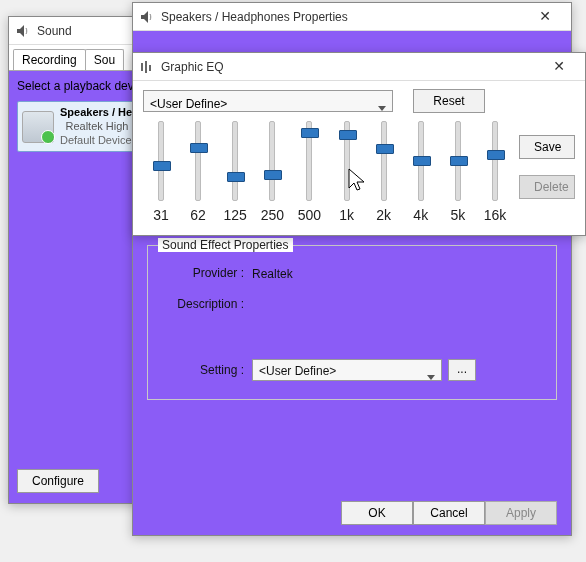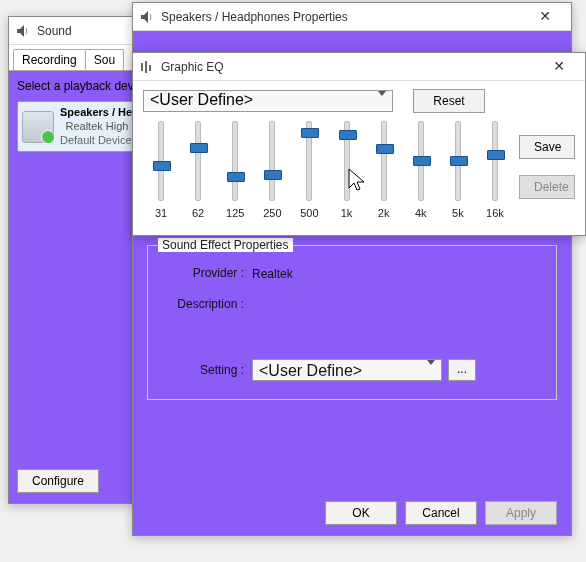--- a/index.html
+++ b/index.html
@@ -112,38 +112,38 @@
     color: #222;
   }
   .form-row { display: flex; margin-top: 6px; }
   .form-lbl { width: 90px; text-align: right; padding-right: 8px; color: #111; }
   .form-val { flex: 1; color: #111; line-height: 1.4; }
   .select {
     border: 1px solid #999;
     background: #f7f7f7;
     height: 22px;
     display: inline-flex;
-    align-items: flex-start;
+    align-items: flex-end;
     padding: 0 6px;
-    font-size: 16px;
+    font-size: 12px;
     position: relative;
   }
   .select .caret {
     margin-left: 8px;
     width: 0; height: 0;
     border-left: 4px solid transparent;
     border-right: 4px solid transparent;
     border-top: 5px solid #555;
   }
   .dotbtn {
     width: 28px; height: 22px; display:inline-flex; align-items:center; justify-content:center;
     border:1px solid #999; background:#f2f2f2; margin-left:6px;
   }
   .dlg-buttons {
-    display: flex; gap: 8px; justify-content: flex-end;
+    display: flex; justify-content: flex-end;
     position: absolute; right: 14px; bottom: 10px;
   }
   
   #win-eq { left: 132px; top: 52px; width: 454px; height: 184px; background:#fff;}
   .eq-body { display: flex; padding: 8px 10px 4px 10px; height: calc(100% - 28px); }
   .eq-left { flex: 1; display:flex; flex-direction:column; }
   .eq-top { display:flex; align-items:center; gap: 20px; }
   .eq-top .select { width: 250px; justify-content: space-between; }
   .sliders {
     display: flex;
@@ -164,21 +164,21 @@
     border-radius: 2px;
   }
   .thumb {
     position: absolute;
     left: -6px;
     width: 18px; height: 10px;
     background: #2f78c2;
     border: 1px solid #1c4f85;
     border-radius: 1px;
   }
-  .band-lbl { margin-top: 6px; font-size: 11px; color: #222; }
+  .band-lbl { margin-top: 6px; font-size: 14px; color: #222; }
   .eq-right {
     width: 62px; display:flex; flex-direction:column; gap:16px;
     padding-top: 46px; padding-left:6px;
   }
   .cursor-arrow {
     position: absolute;
     pointer-events: none;
   }
   .icon16 { width:16px; height:16px; display:inline-block; }
 </style>

